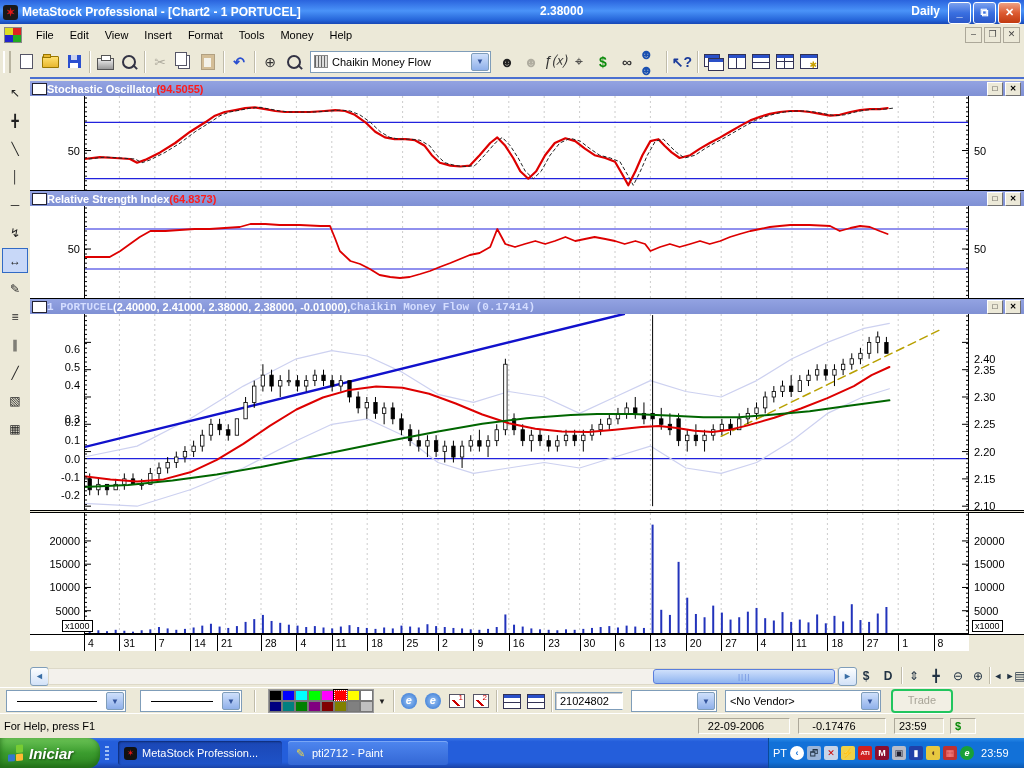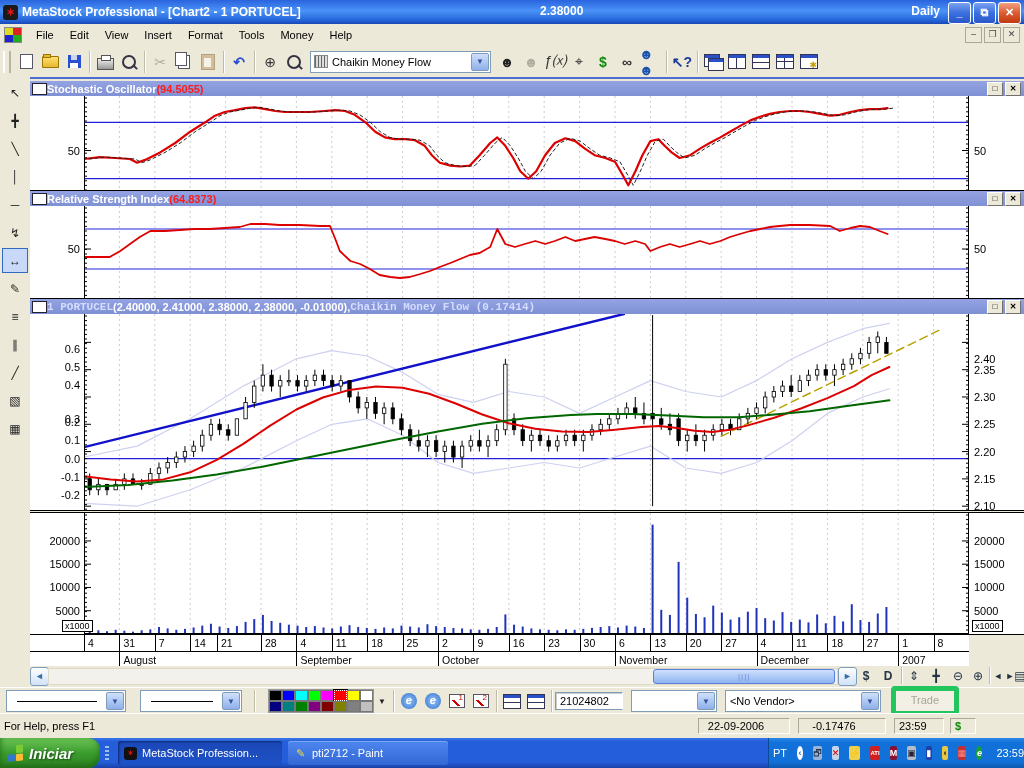--- a/index.html
+++ b/index.html
@@ -107,21 +107,21 @@
   .sw.sel{border:1px dotted #fff;outline:1px solid #000;}
   .palcaret{font-size:8px;margin:0 4px;color:#222;}
   .eic{width:16px;height:16px;border-radius:50%;background:radial-gradient(#9ec6f5,#2a6fd0);color:#fff;
     font-size:11px;font-weight:bold;text-align:center;line-height:15px;font-style:italic;}
   .chnum{position:relative;width:16px;height:14px;border:1px solid #556;background:#fff;font-size:8px;color:#c00;
     text-align:right;line-height:6px;padding-right:1px;box-sizing:border-box;}
   .chnum:after{content:"";position:absolute;left:1px;bottom:1px;width:11px;height:6px;
     background:linear-gradient(45deg,transparent 40%,#c00 40%,#c00 55%,transparent 55%);}
   .idbox{width:68px;height:18px;border:1px solid #7f9db9;background:#fff;
     border-right-color:#fff;box-shadow:inset 1px 1px 0 #ccc;padding:2px 0 0 4px;box-sizing:border-box;}
-  .tradebtn{width:58px;height:20px;border:5px solid #22c55e;border-radius:4px;background:#f2efe4;
+  .tradebtn{width:58px;height:20px;border:2px solid #22c55e;border-radius:4px;background:#f2efe4;
     color:#a8a498;text-align:center;line-height:19px;margin-left:10px;}
   
   .statusbar{position:absolute;left:0;top:713px;width:1024px;height:25px;background:#ece9d8;
     border-top:1px solid #fff;font-size:11px;}
   .scell{position:absolute;top:4px;height:16px;border:1px solid;border-color:#aca899 #fff #fff #aca899;
     padding:1px 20px 0 4px;box-sizing:border-box;text-align:center;}
   
   .taskbar{position:absolute;left:0;top:738px;width:1024px;height:30px;
     background:linear-gradient(180deg,#3b77e8 0%,#245edb 12%,#245edb 80%,#1941a5 100%);}
   .startbtn{position:absolute;left:0;top:0;height:30px;width:100px;border-radius:0 12px 12px 0;
@@ -131,21 +131,21 @@
   .xpflag{width:16px;height:16px;display:grid;grid-template-columns:7px 7px;grid-gap:1px;transform:skewY(-5deg);}
   .xpflag div{border-radius:1px;}
   .taskbtn{position:absolute;top:3px;height:24px;border-radius:3px;color:#fff;font-size:11px;
     display:flex;align-items:center;gap:5px;padding:0 6px;box-sizing:border-box;}
   .taskbtn.active{background:linear-gradient(180deg,#1b47b5,#1e53c8);box-shadow:inset 1px 1px 2px #0d2a70;}
   .taskbtn.idle{background:linear-gradient(180deg,#4e86ef,#3367d5);box-shadow:inset 0 1px 0 #7aa6f5;}
   .spider{width:13px;height:13px;background:#111;border-radius:3px;color:#e01818;font-size:9px;line-height:13px;text-align:center;}
   .paintic{width:13px;height:13px;font-size:11px;color:#e8d44a;line-height:13px;text-align:center;}
   .tray{position:absolute;right:0;top:0;width:256px;height:30px;
     background:linear-gradient(180deg,#2a8ae8 0%,#1271d8 15%,#1271d8 80%,#0d58ae 100%);
-    border-left:1px solid #0a4a98;display:flex;align-items:center;gap:10px;padding-left:4px;box-sizing:border-box;color:#fff;}
+    border-left:1px solid #0a4a98;display:flex;align-items:center;gap:3px;padding-left:4px;box-sizing:border-box;color:#fff;}
   .trayic{width:14px;height:14px;font-size:9px;line-height:14px;text-align:center;border-radius:2px;}
   .sepdots{position:absolute;left:105px;top:8px;width:4px;height:14px;
     background:repeating-linear-gradient(180deg,#9fc0f5 0 2px,transparent 2px 4px);}
 </style>
 </head>
 <body>
 
 <div id="app">
 
   <div class="titlebar">
@@ -1005,29 +1005,20 @@
           <div class="dcell" style="left: 620.4px; width: 35.4px;">13</div>
           <div class="dcell" style="left: 655.8px; width: 35.4px;">20</div>
           <div class="dcell" style="left: 691.2px; width: 35.4px;">27</div>
           <div class="dcell" style="left: 726.6px; width: 35.4px;">4</div>
           <div class="dcell" style="left: 762px; width: 35.4px;">11</div>
           <div class="dcell" style="left: 797.4px; width: 35.4px;">18</div>
           <div class="dcell" style="left: 832.8px; width: 35.4px;">27</div>
           <div class="dcell" style="left: 868.2px; width: 35.4px;">1</div>
           <div class="dcell" style="left: 903.6px; width: 35.4px;">8</div>
         </div>
-      <div class="daterow" id="monthrow" style="top:572px;height:17px;border-bottom:1px solid #000;">
-          <div class="dcell" style="left: 54px; width: 35.4px; border-left: none;"></div>
-          <div class="dcell" style="left: 89.4px; width: 177px;">August</div>
-          <div class="dcell" style="left: 266.4px; width: 141.6px;">September</div>
-          <div class="dcell" style="left: 408px; width: 177px;">October</div>
-          <div class="dcell" style="left: 585px; width: 141.6px;">November</div>
-          <div class="dcell" style="left: 726.6px; width: 141.6px;">December</div>
-          <div class="dcell" style="left: 868.2px; width: 70.8px;">2007</div>
-        </div>
     </div>
   </div>
 
   <div class="scrollrow">
     <span class="sbtn" style="left:30px;">◄</span>
     <span class="strack">
       <span class="sthumb"></span>
     </span>
     <span class="sbtn" style="left:838px;">►</span>
     <span class="sic" style="left:856px;font-weight:bold;">$</span>

